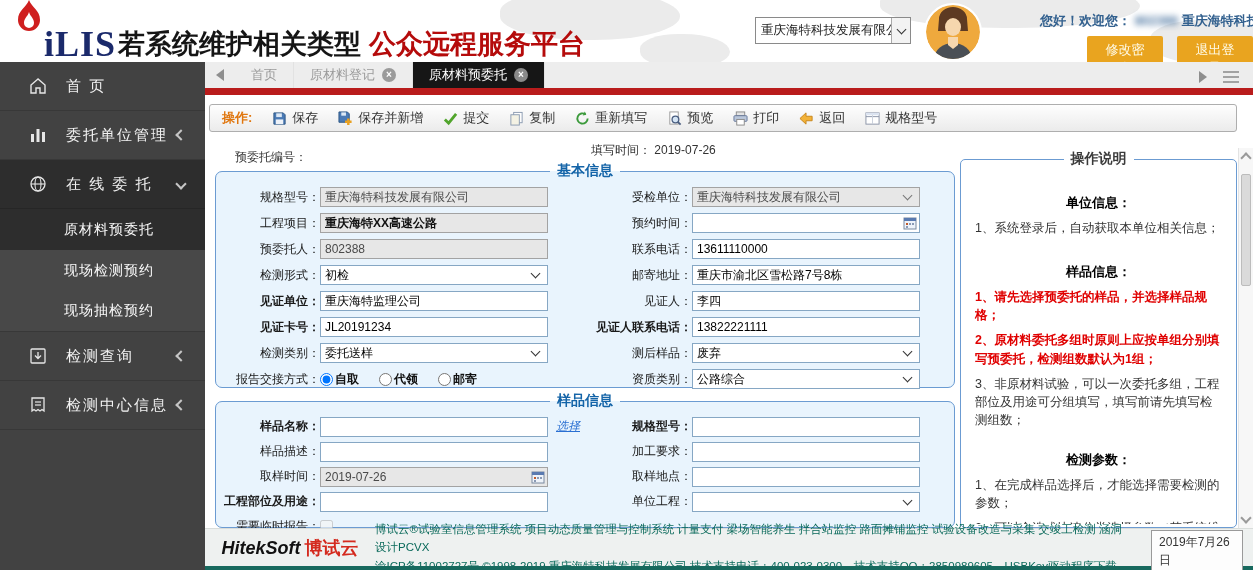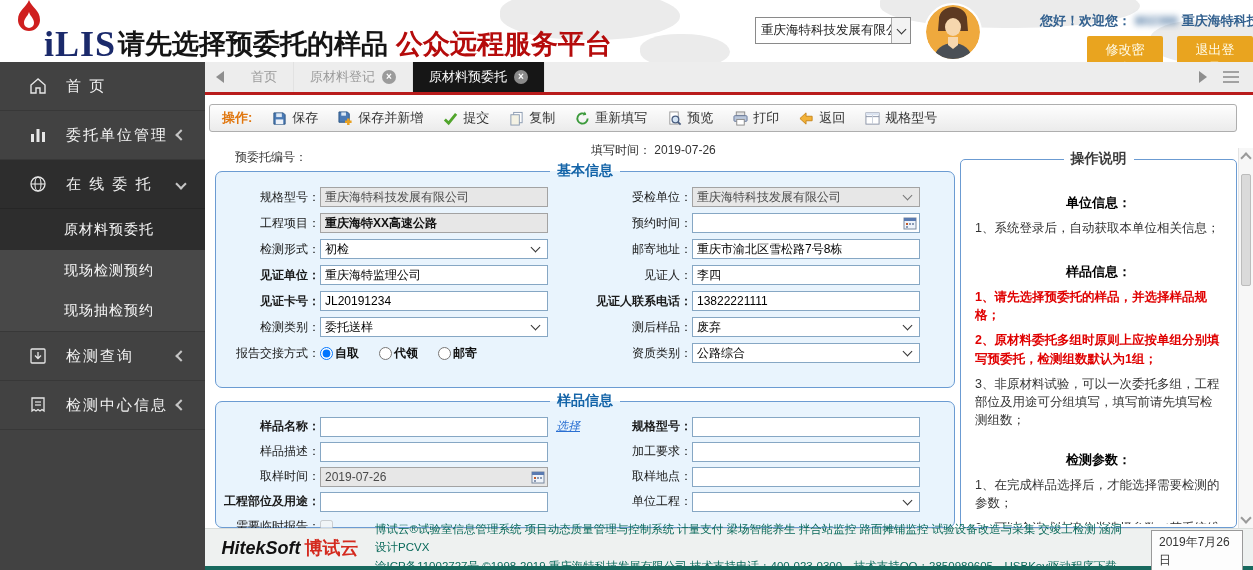--- a/index.html
+++ b/index.html
@@ -32,21 +32,21 @@
   .sb-sub.active { background:#2d2d2d; }
   .sb-group-sep { border-bottom:1px solid #383838; }
   .chev { display:inline-block; width:8px; height:8px; border-right:2px solid #c6c6c6; border-bottom:2px solid #c6c6c6; position:absolute; right:20px; }
   .chev.left { transform:rotate(135deg); }
   .chev.down { transform:rotate(45deg); top:20px; }
 
   
   .main { position:absolute; left:205px; top:62px; width:1048px; height:508px; background:#fff; }
 
   
-  .tabbar { position:absolute; left:0; top:0; width:1048px; height:33px; background:#ededed; border-bottom:3px solid #b91c1c; display:flex; align-items:stretch; }
+  .tabbar { position:absolute; left:0; top:0; width:1048px; height:33px; background:#ededed; border-bottom:7px solid #b91c1c; display:flex; align-items:stretch; }
   .tab-nav { width:30px; display:flex; align-items:center; justify-content:center; cursor:pointer; }
   .tri-left { width:0; height:0; border-top:6px solid transparent; border-bottom:6px solid transparent; border-right:8px solid #8e8e8e; }
   .tri-right { width:0; height:0; border-top:6px solid transparent; border-bottom:6px solid transparent; border-left:8px solid #8e8e8e; }
   .tab { display:flex; align-items:center; gap:7px; padding:0 16px; font-size:13px; color:#9a9a9a; border-right:1px solid #e2e2e2; cursor:pointer; }
   .tab.active { background:#161616; color:#fff; }
   .close-dot { width:14px; height:14px; border-radius:50%; background:#9b9b9b; color:#fff; font-size:10px; line-height:14px; text-align:center; font-weight:bold; }
   .tabbar-right { position:absolute; right:14px; top:0; height:30px; display:flex; align-items:center; gap:16px; }
   .list-icon { display:flex; flex-direction:column; gap:3px; }
   .list-icon i { display:block; width:16px; height:2px; background:#a2a2a2; }
 
@@ -118,21 +118,21 @@
   <div class="map-blob" style="left:880px; top:-18px; width:260px; height:46px;"></div>
   <div class="map-blob" style="left:1150px; top:20px; width:120px; height:44px;"></div>
   <div class="map-blob" style="left:640px; top:34px; width:90px; height:34px;"></div>
 
   <svg class="flame" width="30" height="34" viewBox="0 0 30 34">
     <path d="M15 0 C18 8 26 10 26 20 a11 11 0 1 1-22 0 C4 10 12 8 15 0 z" fill="#cf1f1f"></path>
     <path d="M15 12 C16.5 17 20 18 20 23 a5 5 0 1 1-10 0 C10 18 13.5 17 15 12 z" fill="#fff"></path>
   </svg>
   <div class="logo-wrap">
     <span class="brand-en">iLIS</span>
-      <span class="brand-cn">请先选择预委托的样品</span>
+      <span class="brand-cn">若系统维护相关类型</span>
       <span class="brand-sub">公众远程服务平台</span>
   </div>
 
   <div class="hdr-select">
     <span class="txt">重庆海特科技发展有限公司</span>
     <span class="btn">
         <span class="sel-ar" style="margin:-2px 0 0 0;"></span>
       </span>
   </div>
 
@@ -334,20 +334,26 @@
             <rect x="1" y="2" width="12" height="11" fill="#eef3fa" stroke="#7a8aa0"></rect>
             <rect x="1" y="2" width="12" height="3" fill="#5a7ab0"></rect>
             <rect x="3" y="7" width="2" height="2" fill="#c05a2a"></rect>
             <rect x="6" y="7" width="2" height="2" fill="#8a9ab5"></rect>
             <rect x="9" y="7" width="2" height="2" fill="#8a9ab5"></rect>
             <rect x="3" y="10" width="2" height="2" fill="#8a9ab5"></rect>
           </svg>
       </span>
     </div>
     <div class="frow">
+      <span class="lblbox">预委托人：</span>
+      <input class="ctl dis" readonly="" value="802388" style="">
+      <span class="lblbox r">联系电话：</span>
+      <input class="ctl" value="13611110000" style="">
+    </div>
+    <div class="frow">
       <span class="lblbox">检测形式：</span>
       <div class="ctl fsel">
         <span class="sv">初检</span>
         <span class="sel-ar"></span>
       </div>
       <span class="lblbox r">邮寄地址：</span>
       <input class="ctl" value="重庆市渝北区雪松路7号8栋" style="">
     </div>
     <div class="frow">
       <span class="lblbox b">见证单位：</span>

